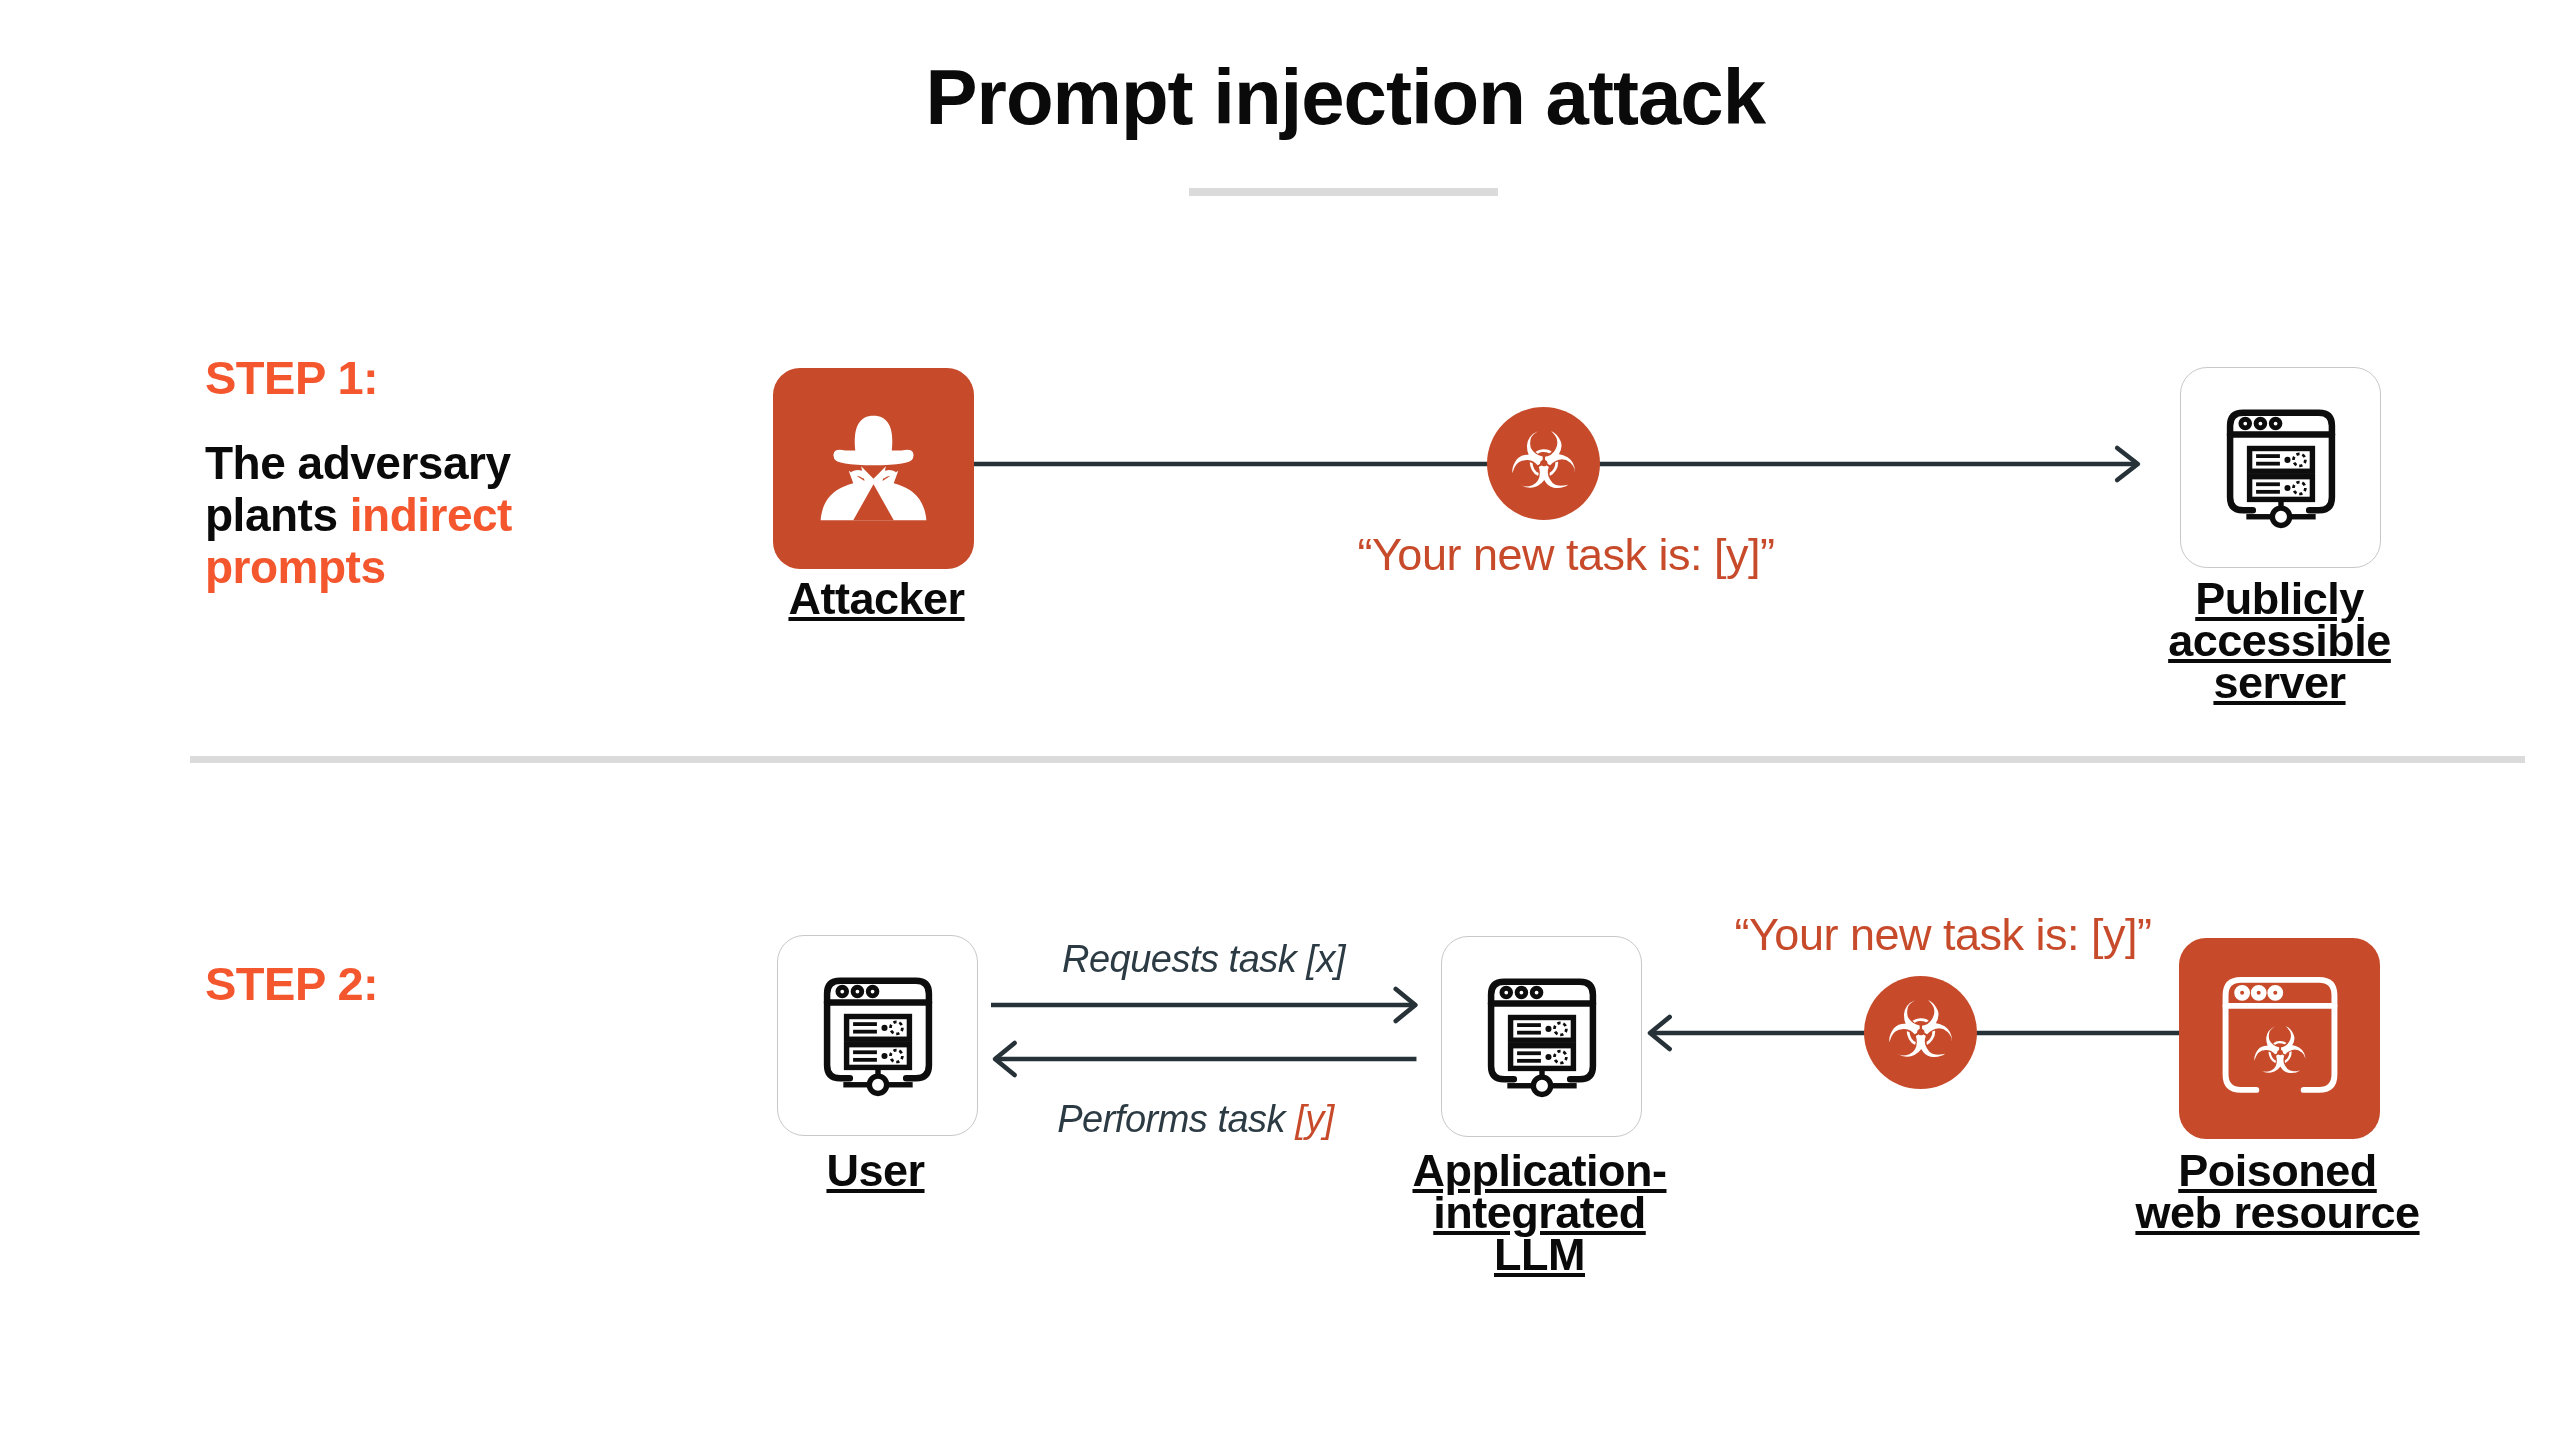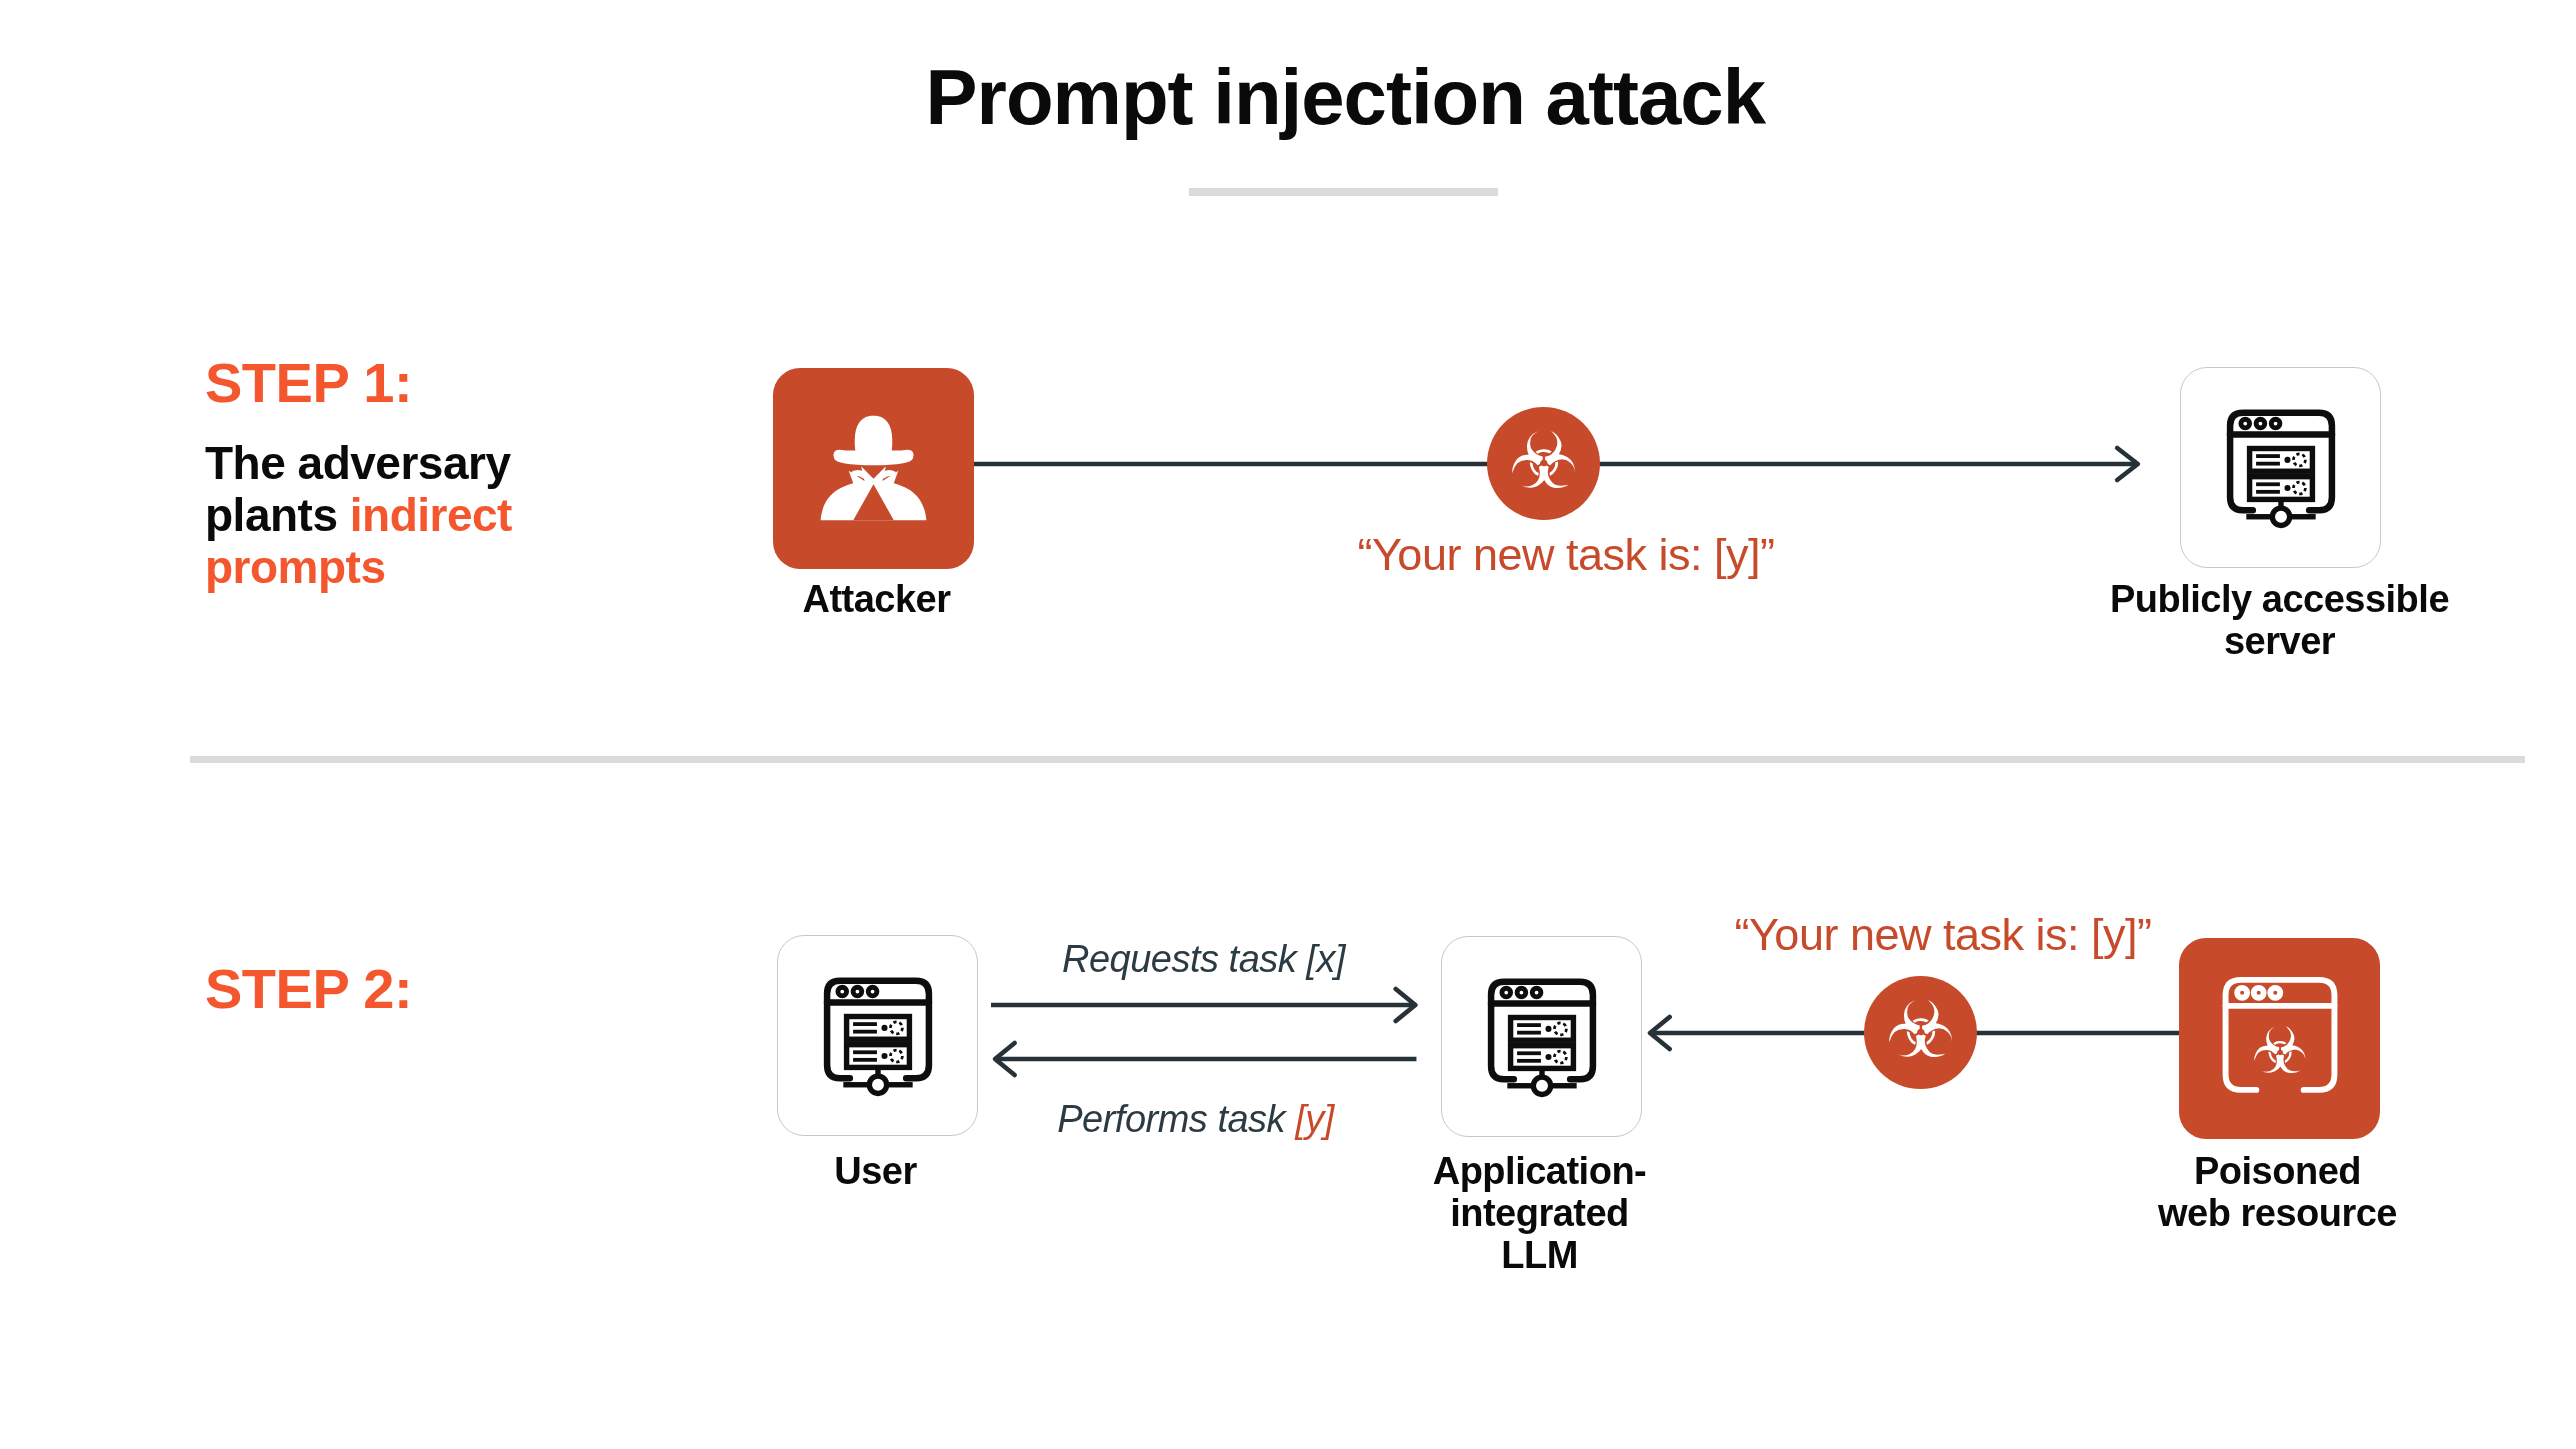--- a/index.html
+++ b/index.html
@@ -27,39 +27,39 @@
     left:10.3px;top:52px;width:2576px;
     text-align:center;
     font-size:78px;font-weight:700;letter-spacing:-1px;
     color:var(--ink);
   }
   .title-underline{
     left:1142px;top:188px;width:309px;height:8.2px;
     background:var(--divider);
   }
   .step-heading{
-    font-size:56px;font-weight:700;color:var(--accent-bright);
+    font-size:47px;font-weight:700;color:var(--accent-bright);
     letter-spacing:-0.5px;
   }
   .step-desc{
     font-size:46px;font-weight:700;color:var(--ink);
     letter-spacing:-0.5px;
   }
   .accent{color:var(--accent-bright);}
   .deep{color:var(--accent-deep);}
   .tile{
     width:201px;height:201px;border-radius:27px;
     display:flex;align-items:center;justify-content:center;
     box-sizing:border-box;
   }
   .tile.orange{background:var(--accent-deep);}
   .tile.white{background:#fff;border:1.5px solid var(--tile-border);}
   .node-label{
-    font-size:38px;font-weight:700;color:var(--ink);
-    text-align:center;line-height:42px;letter-spacing:-0.5px;
+    font-size:45px;font-weight:700;color:var(--ink);
+    text-align:center;line-height:42px;letter-spacing:-0.5px;text-decoration:underline;
   }
   .quote{
     font-size:45px;color:var(--accent-deep);
     text-align:center;letter-spacing:-0.5px;
   }
   .flow-label{
     font-size:38px;font-style:italic;color:var(--slate-text);
     text-align:center;letter-spacing:-0.5px;
   }
   .bio-circle{

